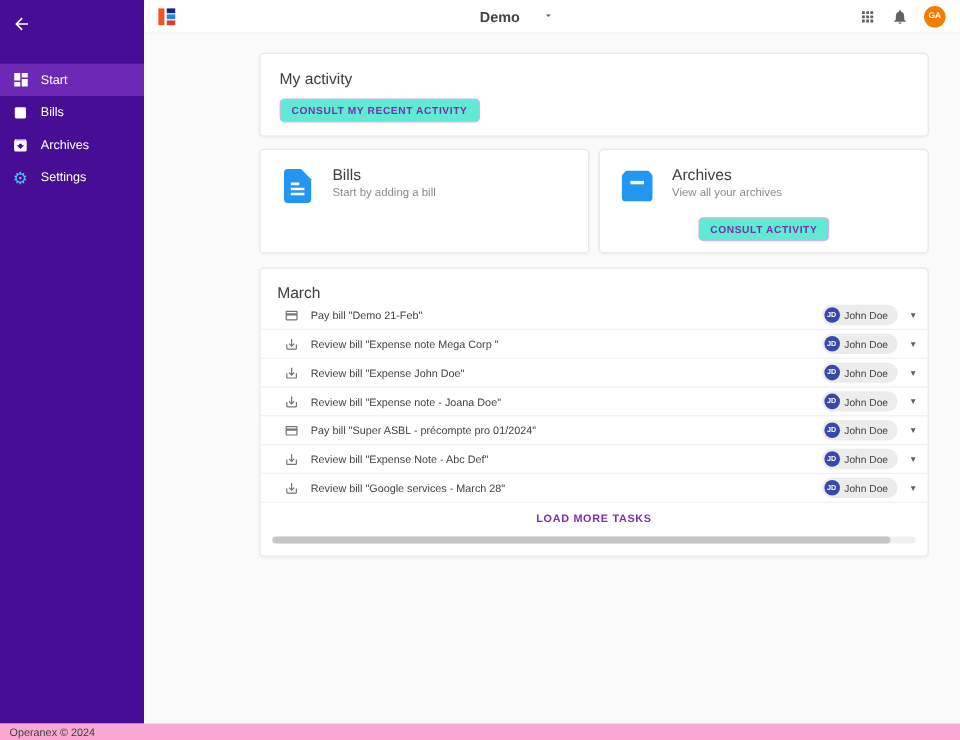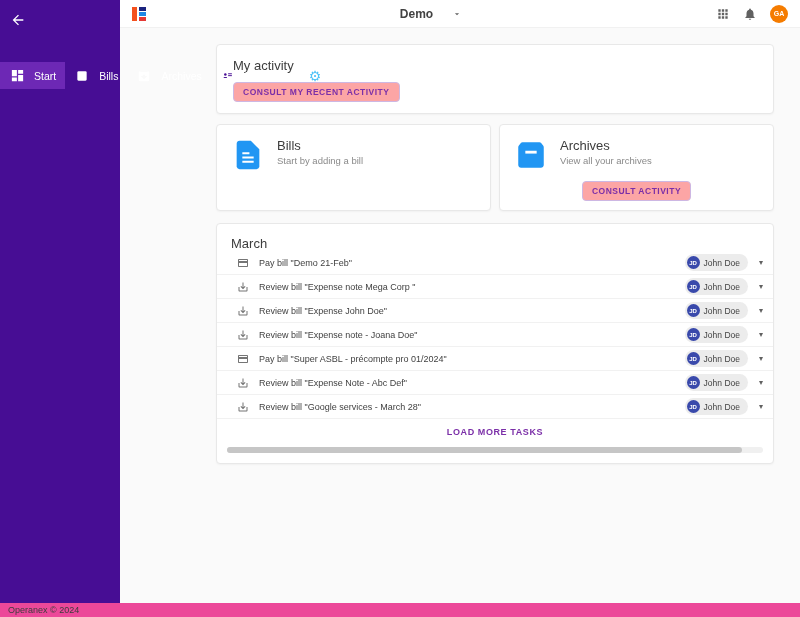--- a/index.html
+++ b/index.html
@@ -1,21 +1,21 @@
 <!DOCTYPE html>
 <html><head>
 <meta charset="utf-8">
 <style>
   * { box-sizing: border-box; margin: 0; padding: 0; }
   html,body { width:800px; height:617px; font-family:"Liberation Sans", sans-serif; background:#f5f4f6; overflow:hidden; }
 
   
   .sidebar { position:absolute; left:0; top:0; width:120px; height:603px; background:#470d94; color:#fff; z-index:3; }
   .back-btn { padding:12px 10px 6px; cursor:pointer; display:flex; align-items:center; }
-  .nav { margin-top:24px; display:flex; }
+  .nav { margin-top:14px; display:flex; flex-direction:column; }
   .nav-item { display:flex; align-items:center; gap:9px; height:27px; padding:0 9px; font-size:10.5px; color:#fff; cursor:pointer; }
   .nav-item.active { background:#6d28b5; }
   .nav-icon { width:16px; height:16px; display:flex; align-items:center; justify-content:center; flex:0 0 16px; }
   .gear-glyph { font-size:14px; line-height:14px; color:#4fc3f7; }
 
   
   .header { position:absolute; left:120px; top:0; width:680px; height:28px; background:#ffffff; display:flex; align-items:center; padding:0 12px; border-bottom:1px solid #f1f1f1; z-index:2; }
   .logo { display:flex; gap:2px; cursor:default; }
   .logo-left { width:5px; height:14px; background:#f4511e; }
   .logo-right { display:flex; flex-direction:column; gap:1px; }
@@ -26,21 +26,21 @@
   .hicon { display:flex; align-items:center; cursor:pointer; }
   .avatar { width:18px; height:18px; border-radius:50%; background:#f57c00; color:#fff; font-size:7px; font-weight:700; display:flex; align-items:center; justify-content:center; cursor:pointer; }
 
   
   .main { position:absolute; left:120px; top:28px; width:750px; height:575px; background:#fafafa; overflow:hidden; }
   .content { width:558px; margin:0 auto; padding-top:16px; }
   .card { background:#fff; border:1px solid #e8e8e8; border-radius:4px; box-shadow:0 1px 2px rgba(0,0,0,0.04); }
 
   .activity-card { height:70px; padding:13px 16px; margin-bottom:10px; }
   .card-title { font-size:13px; color:#3d3d3d; }
-  .btn-outline { display:inline-block; margin-top:9px; background:#fca5a5; border:1px solid #cdb7e3; border-radius:4px; color:#7b2fa8; font-family:"Liberation Sans",sans-serif; font-size:8.5px; font-weight:700; letter-spacing:0.5px; padding:4px 9px; cursor:pointer; }
+  .btn-outline { display:inline-block; margin-top:9px; background:#5eead4; border:1px solid #cdb7e3; border-radius:4px; color:#7b2fa8; font-family:"Liberation Sans",sans-serif; font-size:8.5px; font-weight:700; letter-spacing:0.5px; padding:4px 9px; cursor:pointer; }
 
   .duo-row { display:flex; gap:8px; margin-bottom:12px; }
   .duo-card { flex:1; height:87px; padding:13px 14px; position:relative; }
   .duo-head { display:flex; gap:12px; align-items:flex-start; }
   .duo-texts .card-title { margin-bottom:2px; }
   .card-subtitle { font-size:9.5px; color:#8a8a8a; }
   .duo-actions { position:absolute; left:0; right:0; bottom:9px; display:flex; justify-content:center; gap:6px; }
   .duo-actions .btn-outline { margin-top:0; }
 
   
@@ -55,21 +55,21 @@
   .assignee-chip { display:flex; align-items:center; gap:4px; background:#ececec; border-radius:10px; padding:2px 8px 2px 2px; cursor:pointer; }
   .chip-avatar { width:13px; height:13px; border-radius:50%; background:#3949ab; color:#fff; font-size:6px; font-weight:700; display:flex; align-items:center; justify-content:center; }
   .chip-name { font-size:8.5px; color:#424242; white-space:nowrap; }
   .row-caret { margin-left:11px; color:#616161; font-size:8px; cursor:pointer; }
   .load-more-wrap { display:flex; justify-content:center; padding:8px 0 6px; }
   .load-more { background:none; border:none; color:#7b2fa8; font-family:"Liberation Sans",sans-serif; font-size:9px; font-weight:700; letter-spacing:0.6px; cursor:pointer; }
   .hscroll { height:6px; margin:4px 10px 2px; background:#f0f0f0; border-radius:3px; position:relative; }
   .hscroll-thumb { position:absolute; left:0; top:0; height:6px; width:96%; background:#c6c6c6; border-radius:3px; cursor:grab; }
 
   
-  .footer { position:absolute; left:0; top:603px; width:800px; height:14px; background:#ec4899; display:flex; align-items:center; padding-left:8px; font-size:9px; color:#3d3d3d; z-index:4; }
+  .footer { position:absolute; left:0; top:603px; width:800px; height:14px; background:#f9a8d4; display:flex; align-items:center; padding-left:8px; font-size:9px; color:#3d3d3d; z-index:4; }
 </style>
 </head>
 <body>
 
 <div class="sidebar">
   <div class="back-btn">
     <span>
       <svg width="16" height="16" viewBox="0 0 24 24" fill="#ffffff">
           <path d="M20 11H7.83l5.59-5.59L12 4l-8 8 8 8 1.41-1.41L7.83 13H20v-2z"></path>
         </svg>
@@ -92,32 +92,20 @@
       </span>
       <span>Bills</span>
     </div>
     <div class="nav-item">
       <span class="nav-icon">
         <svg width="14" height="14" viewBox="0 0 24 24" fill="#ffffff">
             <path d="M20.54 5.23l-1.39-1.68C18.88 3.21 18.47 3 18 3H6c-.47 0-.88.21-1.16.55L3.46 5.23C3.17 5.57 3 6.02 3 6.5V19c0 1.1.9 2 2 2h14c1.1 0 2-.9 2-2V6.5c0-.48-.17-.93-.46-1.27zM12 17.5L6.5 12H10v-2h4v2h3.5L12 17.5zM5.12 5l.81-1h12l.94 1H5.12z"></path>
           </svg>
       </span>
       <span>Archives</span>
-    </div>
-    <div class="nav-item">
-      <span class="nav-icon">
-        <svg width="15" height="15" viewBox="0 0 24 24">
-            <rect x="3" y="5" width="18" height="14" rx="1.5" fill="#ffffff"></rect>
-            <circle cx="8.5" cy="10.5" r="2" fill="#470d94"></circle>
-            <rect x="13" y="8.5" width="6" height="1.5" fill="#470d94"></rect>
-            <rect x="13" y="11.5" width="6" height="1.5" fill="#470d94"></rect>
-            <rect x="6" y="14.5" width="5" height="1.5" fill="#470d94"></rect>
-          </svg>
-      </span>
-      <span>Providers</span>
     </div>
     <div class="nav-item">
       <span class="nav-icon">
           <span class="gear-glyph">⚙</span>
         </span>
       <span>Settings</span>
     </div>
   </div>
 </div>
 

